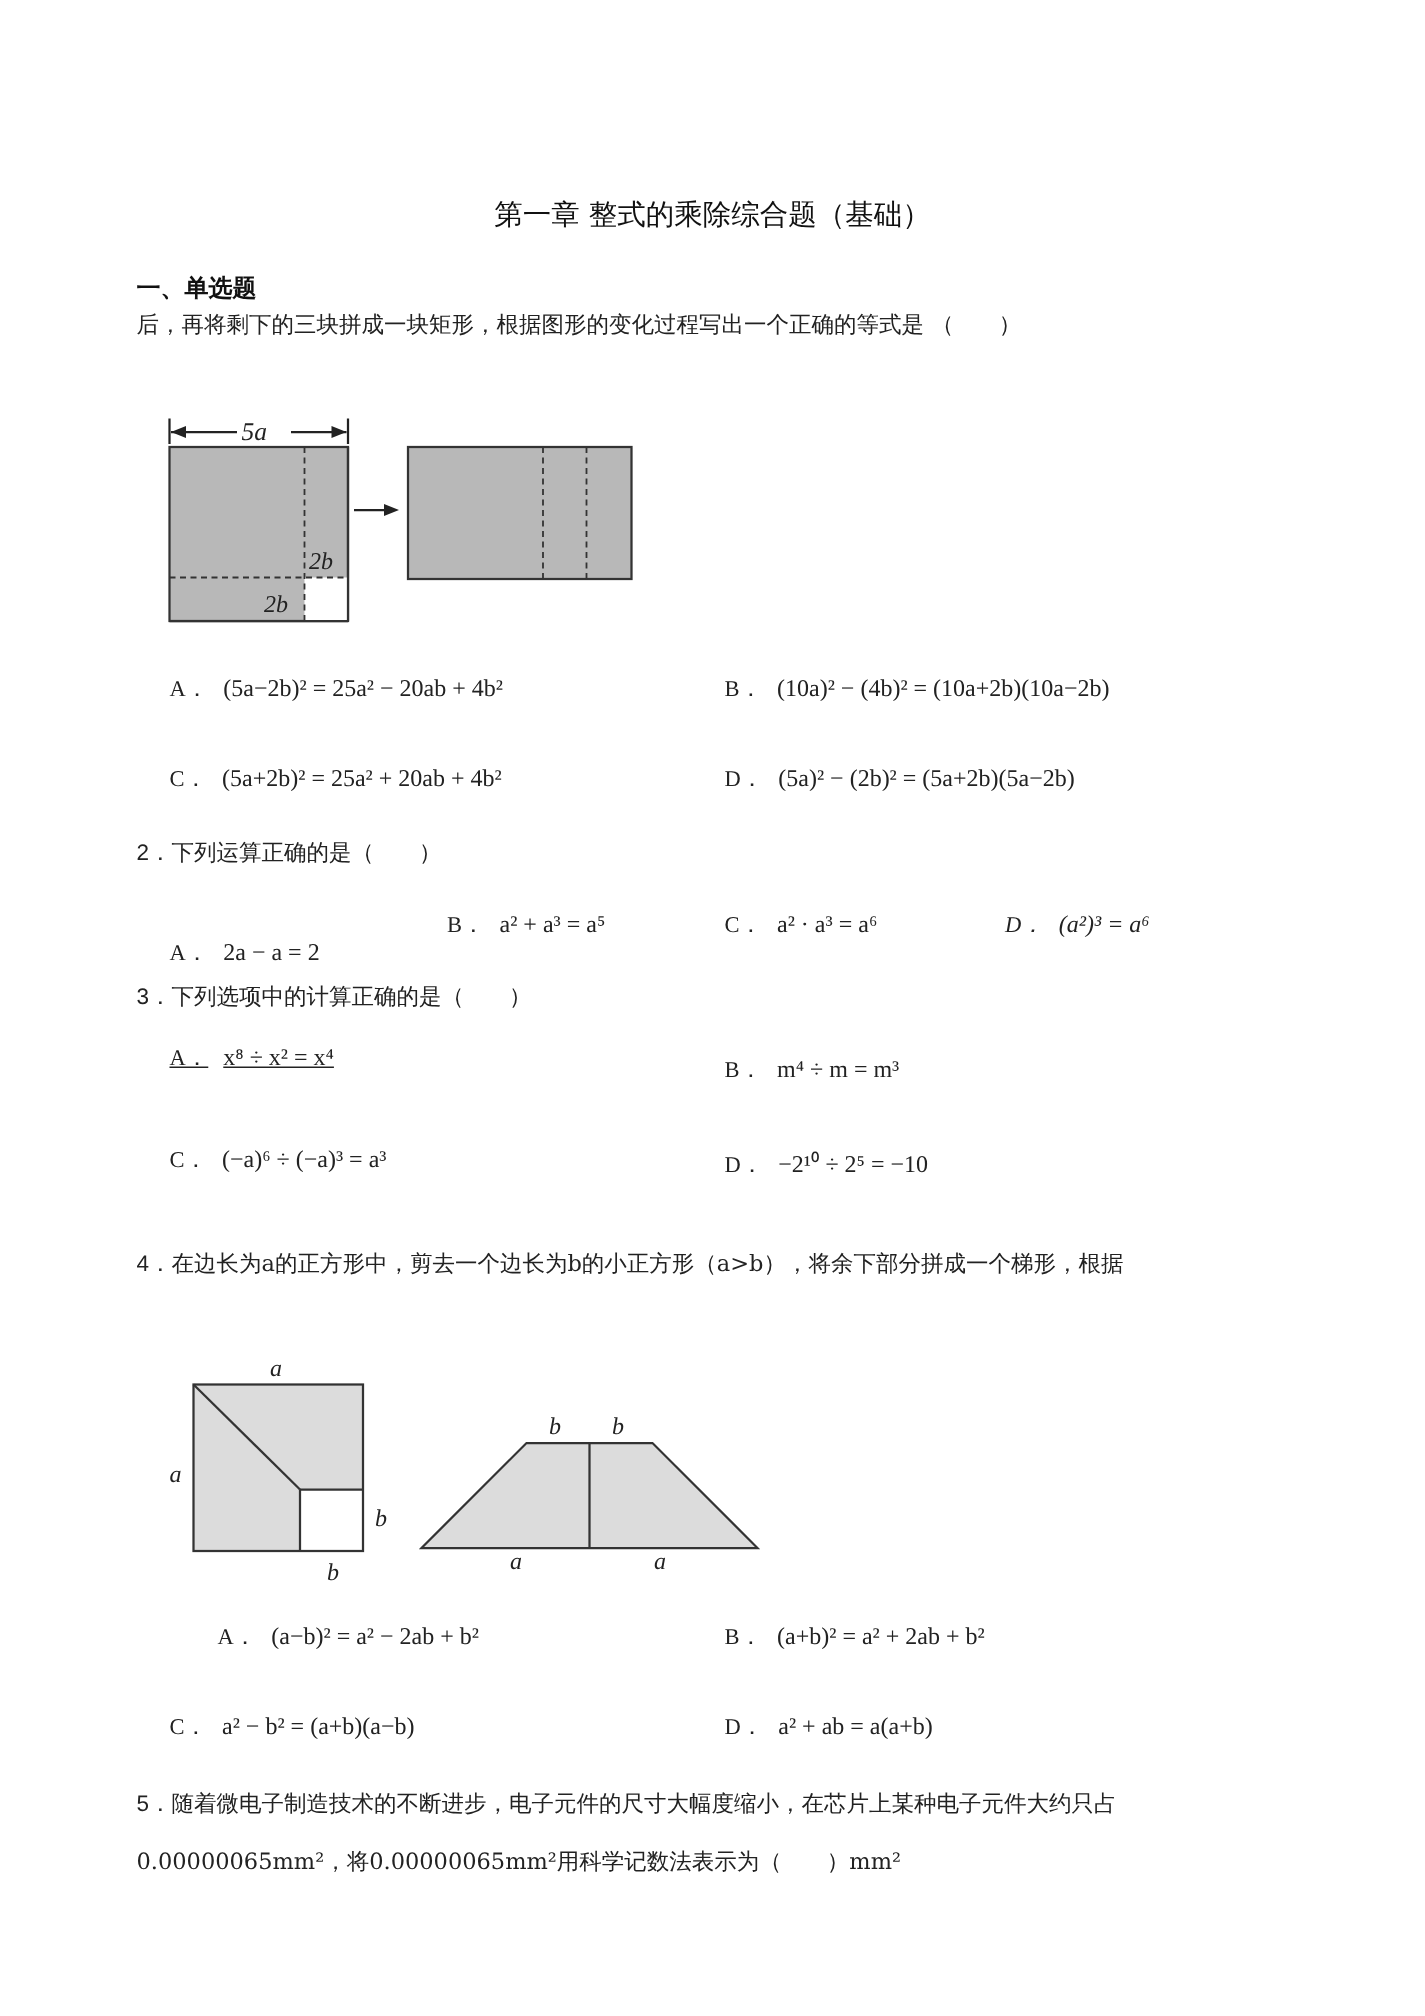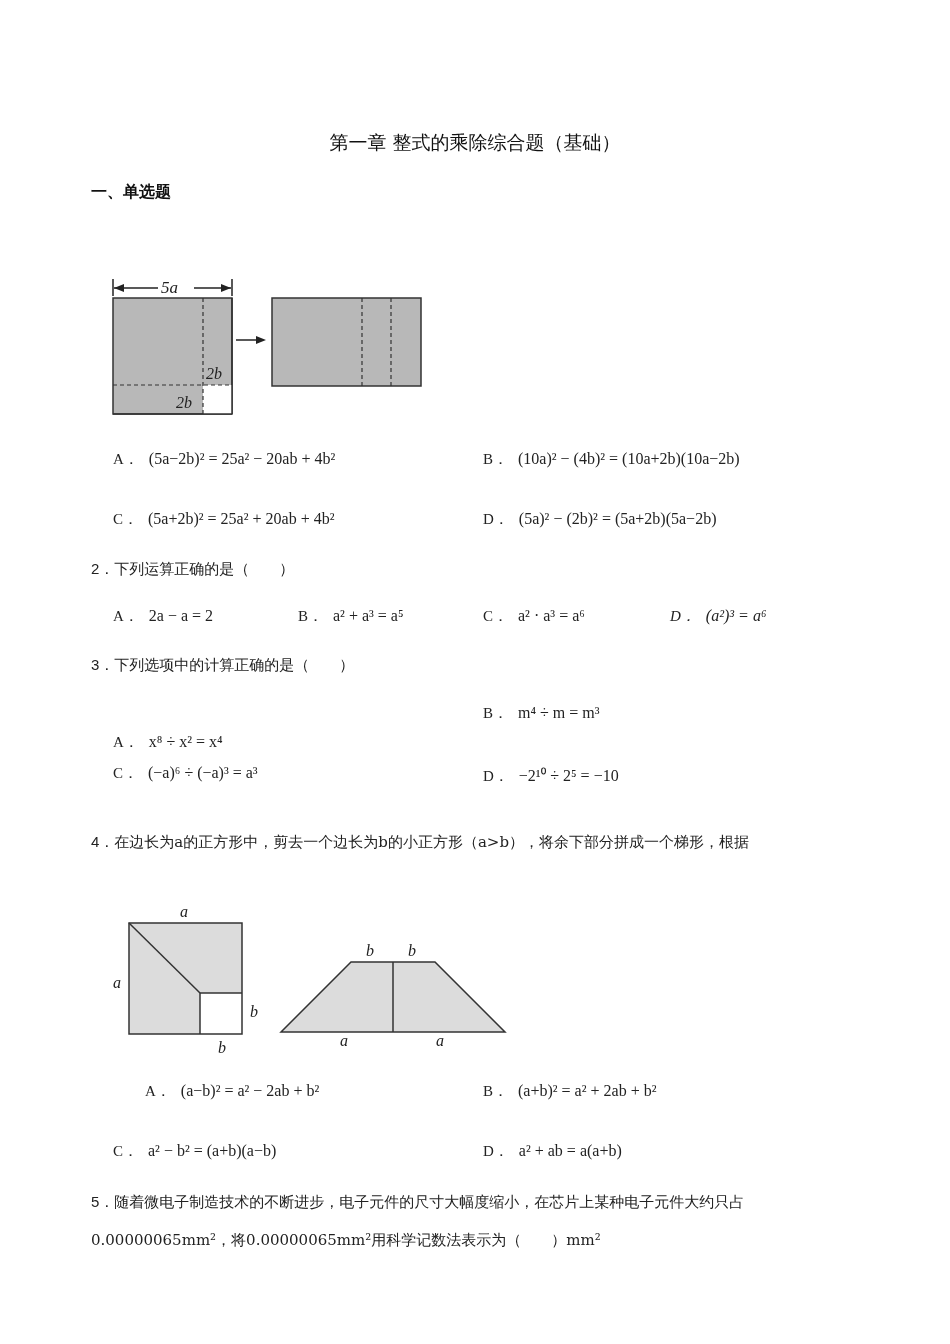--- a/index.html
+++ b/index.html
@@ -16,20 +16,21 @@
   .n { font-family:"Liberation Serif",serif; font-size:16px; }
   svg text { font-family:"Liberation Serif",serif; font-style:italic; }
 </style>
 </head>
 <body>
 
 <div class="abs title">第一章 整式的乘除综合题（基础）</div>
 <div class="abs section">一、单选题</div>
 
 <div class="abs q" style="top:198px;">
+  <div>后，再将剩下的三块拼成一块矩形，根据图形的变化过程写出一个正确的等式是 （　　）</div>
 </div>
 
 <svg class="abs" style="left:108px;top:276px;" width="320" height="142">
 
   <line x1="5" y1="3" x2="5" y2="20" stroke="#222" stroke-width="1.5"></line>
   <line x1="124" y1="3" x2="124" y2="20" stroke="#222" stroke-width="1.5"></line>
   <line x1="6" y1="12" x2="50" y2="12" stroke="#222" stroke-width="1.5"></line>
   <line x1="86" y1="12" x2="123" y2="12" stroke="#222" stroke-width="1.5"></line>
   <polygon points="6,12 16,8 16,16" fill="#222"></polygon>
   <polygon points="123,12 113,8 113,16" fill="#222"></polygon>
@@ -53,29 +54,29 @@
 </svg>
 
 <div class="abs opt" style="left:113px;top:450px;"><span class="lab">A．</span><span class="n">(5a−2b)² = 25a² − 20ab + 4b²</span></div>
 <div class="abs opt" style="left:483px;top:450px;"><span class="lab">B．</span><span class="n">(10a)² − (4b)² = (10a+2b)(10a−2b)</span></div>
 <div class="abs opt" style="left:113px;top:510px;"><span class="lab">C．</span><span class="n">(5a+2b)² = 25a² + 20ab + 4b²</span></div>
 <div class="abs opt" style="left:483px;top:510px;"><span class="lab">D．</span><span class="n">(5a)² − (2b)² = (5a+2b)(5a−2b)</span></div>
 
 <div class="abs q" style="top:550px;">
   <div><span class="num">2．</span><span>下列运算正确的是（　　）</span></div>
 </div>
-<div class="abs opt" style="left:113px;top:607px;text-align:center;"><span class="lab">A．</span><span class="n">2a − a = 2</span></div>
+<div class="abs opt" style="left:113px;top:626px;text-align:center;"><span class="lab">A．</span><span class="n">2a − a = 2</span></div>
 <div class="abs opt" style="left:298px;top:607px;"><span class="lab">B．</span><span class="n">a² + a³ = a⁵</span></div>
 <div class="abs opt" style="left:483px;top:607px;"><span class="lab">C．</span><span class="n">a² · a³ = a⁶</span></div>
 <div class="abs opt" style="left:670px;top:607px;font-style:italic;"><span class="lab">D．</span><span class="n">(a²)³ = a⁶</span></div>
 
 <div class="abs q" style="top:646px;">
   <div><span class="num">3．</span><span>下列选项中的计算正确的是（　　）</span></div>
 </div>
-<div class="abs opt" style="left:113px;top:733px;"><span class="lab">A．</span><span class="n">x⁸ ÷ x² = x⁴</span></div>
+<div class="abs opt" style="left:113px;top:696px;text-decoration:underline;"><span class="lab">A．</span><span class="n">x⁸ ÷ x² = x⁴</span></div>
 <div class="abs opt" style="left:483px;top:704px;"><span class="lab">B．</span><span class="n">m⁴ ÷ m = m³</span></div>
 <div class="abs opt" style="left:113px;top:764px;"><span class="lab">C．</span><span class="n">(−a)⁶ ÷ (−a)³ = a³</span></div>
 <div class="abs opt" style="left:483px;top:764px;"><span class="lab">D．</span><span class="n">−2¹⁰ ÷ 2⁵ = −10</span></div>
 
 <div class="abs q" style="top:818px;line-height:48px;">
   <div><span class="num">4．</span><span>在边长为a的正方形中，剪去一个边长为b的小正方形（a&gt;b），将余下部分拼成一个梯形，根据</span></div>
 </div>
 
 <svg class="abs" style="left:108px;top:900px;" width="410" height="160">
 

